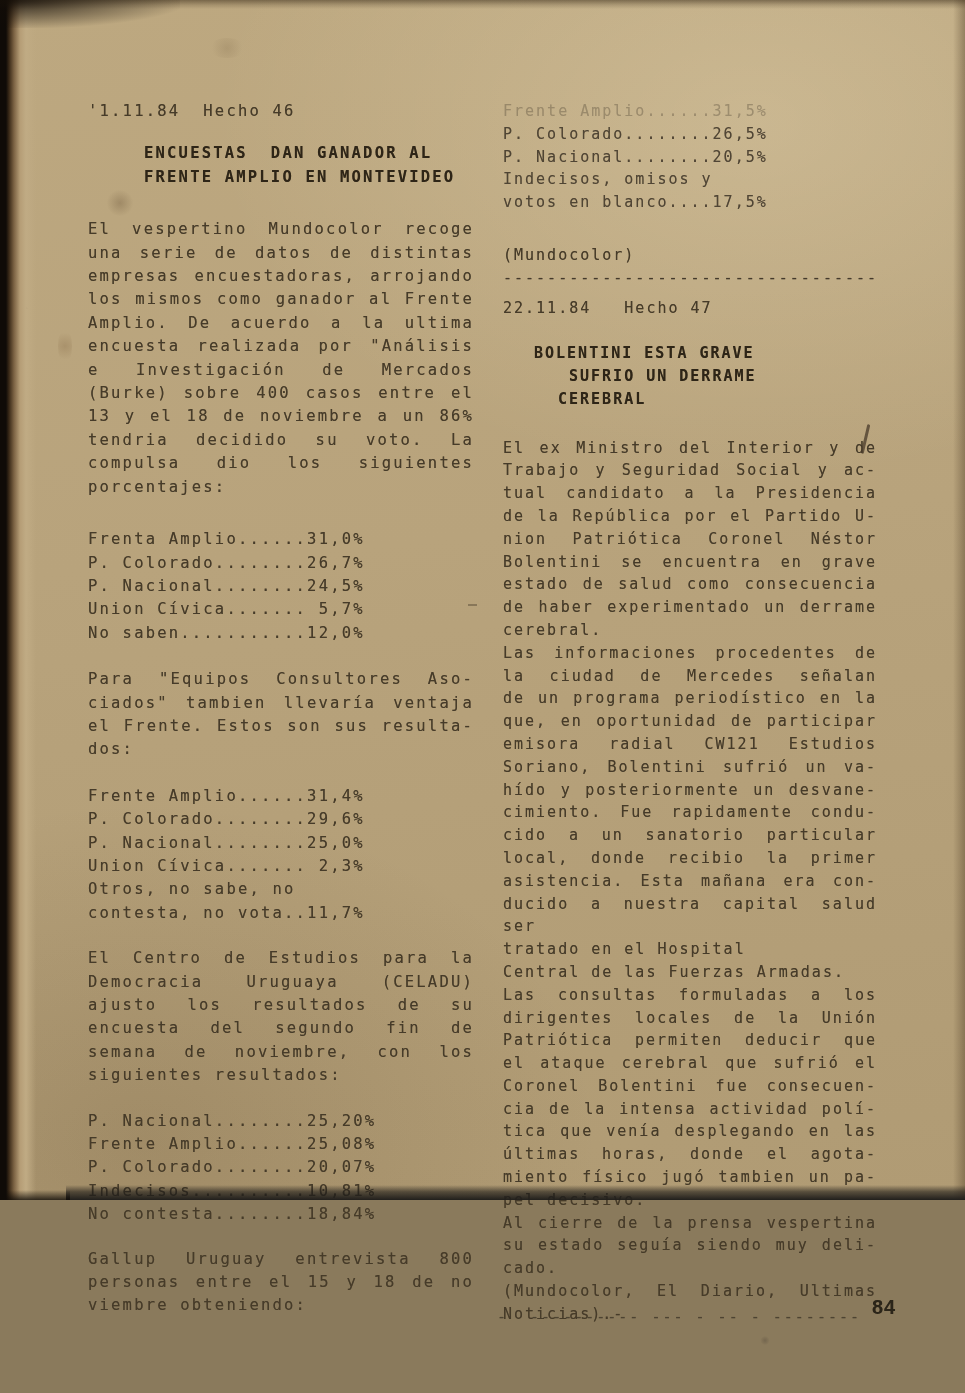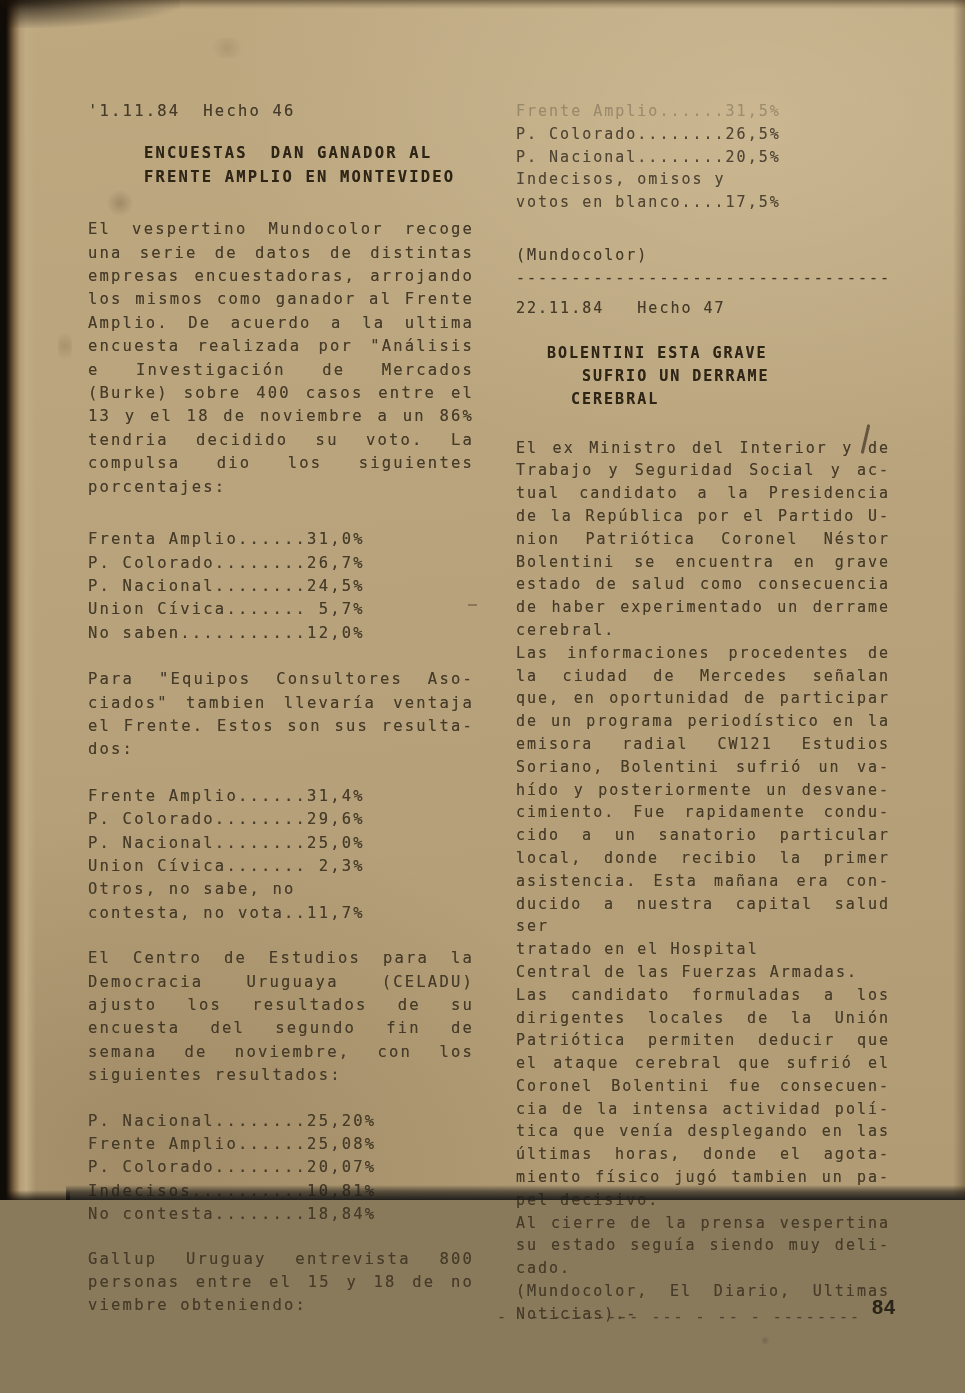--- a/index.html
+++ b/index.html
@@ -12,21 +12,21 @@
     background:
       radial-gradient(ellipse 900px 600px at 78% 10%, rgba(255,243,210,0.22), transparent 60%),
       radial-gradient(ellipse 700px 520px at 15% 95%, rgba(70,50,25,0.16), transparent 65%),
       linear-gradient(175deg, #bda880 0%, #b8a37c 45%, #b09b74 100%);
     font-family:"DejaVu Sans Mono","Liberation Mono",monospace;
     color:#463b29;
     text-shadow:0 0 0.5px rgba(70,58,40,0.55);
   }
   .col { position:absolute; }
   .col-left  { left:88px;  top:100px; width:386px; font-size:15.5px; line-height:23.4px; letter-spacing:2.2px; }
-  .col-right { left:516px; top:100px; width:374px; font-size:15px;   line-height:22.8px; letter-spacing:2px; }
+  .col-right { left:503px; top:100px; width:374px; font-size:15px;   line-height:22.8px; letter-spacing:2px; }
 
   .ln { min-height:1em; }
   .mono, .mono-lines .ln { white-space:pre-wrap; }
   .justified .ln { text-align:justify; text-align-last:justify; white-space:normal; }
   .justified .ln:last-child { text-align-last:left; }
 
   .headline .ln { font-weight:bold; color:#2e2517; }
   .headline-left { margin-left:56px; }
   .headline-right { margin-left:31px; line-height:23px; }
   .headline-right .ln:nth-child(2) { margin-left:35px; }
@@ -176,37 +176,37 @@
         <div class="ln">de la República por el Partido U-</div>
         <div class="ln">nion Patriótica Coronel Néstor</div>
         <div class="ln">Bolentini se encuentra en grave</div>
         <div class="ln">estado de salud como consecuencia</div>
         <div class="ln">de haber experimentado un derrame</div>
         <div class="ln">cerebral.</div>
       </div>
     <div class="para justified">
         <div class="ln">Las informaciones procedentes de</div>
         <div class="ln">la ciudad de Mercedes señalan</div>
+        <div class="ln">de un programa periodístico en la</div>
         <div class="ln">que, en oportunidad de participar</div>
-        <div class="ln">de un programa periodístico en la</div>
         <div class="ln">emisora radial CW121 Estudios</div>
         <div class="ln">Soriano, Bolentini sufrió un va-</div>
         <div class="ln">hído y posteriormente un desvane-</div>
         <div class="ln">cimiento. Fue rapidamente condu-</div>
         <div class="ln">cido a un sanatorio particular</div>
         <div class="ln">local, donde recibio la primer</div>
         <div class="ln">asistencia. Esta mañana era con-</div>
         <div class="ln">ducido a nuestra capital salud ser</div>
         <div class="ln">tratado en el  Hospital</div>
       </div>
     <div class="para justified">
         <div class="ln">Central de las Fuerzas Armadas.</div>
       </div>
     <div class="para justified">
-        <div class="ln">Las candidato formuladas a los</div>
+        <div class="ln">Las consultas formuladas a los</div>
         <div class="ln">dirigentes locales de la Unión</div>
         <div class="ln">Patriótica permiten deducir que</div>
         <div class="ln">el ataque cerebral que sufrió el</div>
         <div class="ln">Coronel Bolentini fue consecuen-</div>
         <div class="ln">cia de la intensa actividad polí-</div>
         <div class="ln">tica que venía desplegando en las</div>
         <div class="ln">últimas horas, donde el agota-</div>
         <div class="ln">miento físico jugó tambien un pa-</div>
         <div class="ln">pel decisivo.</div>
       </div>

